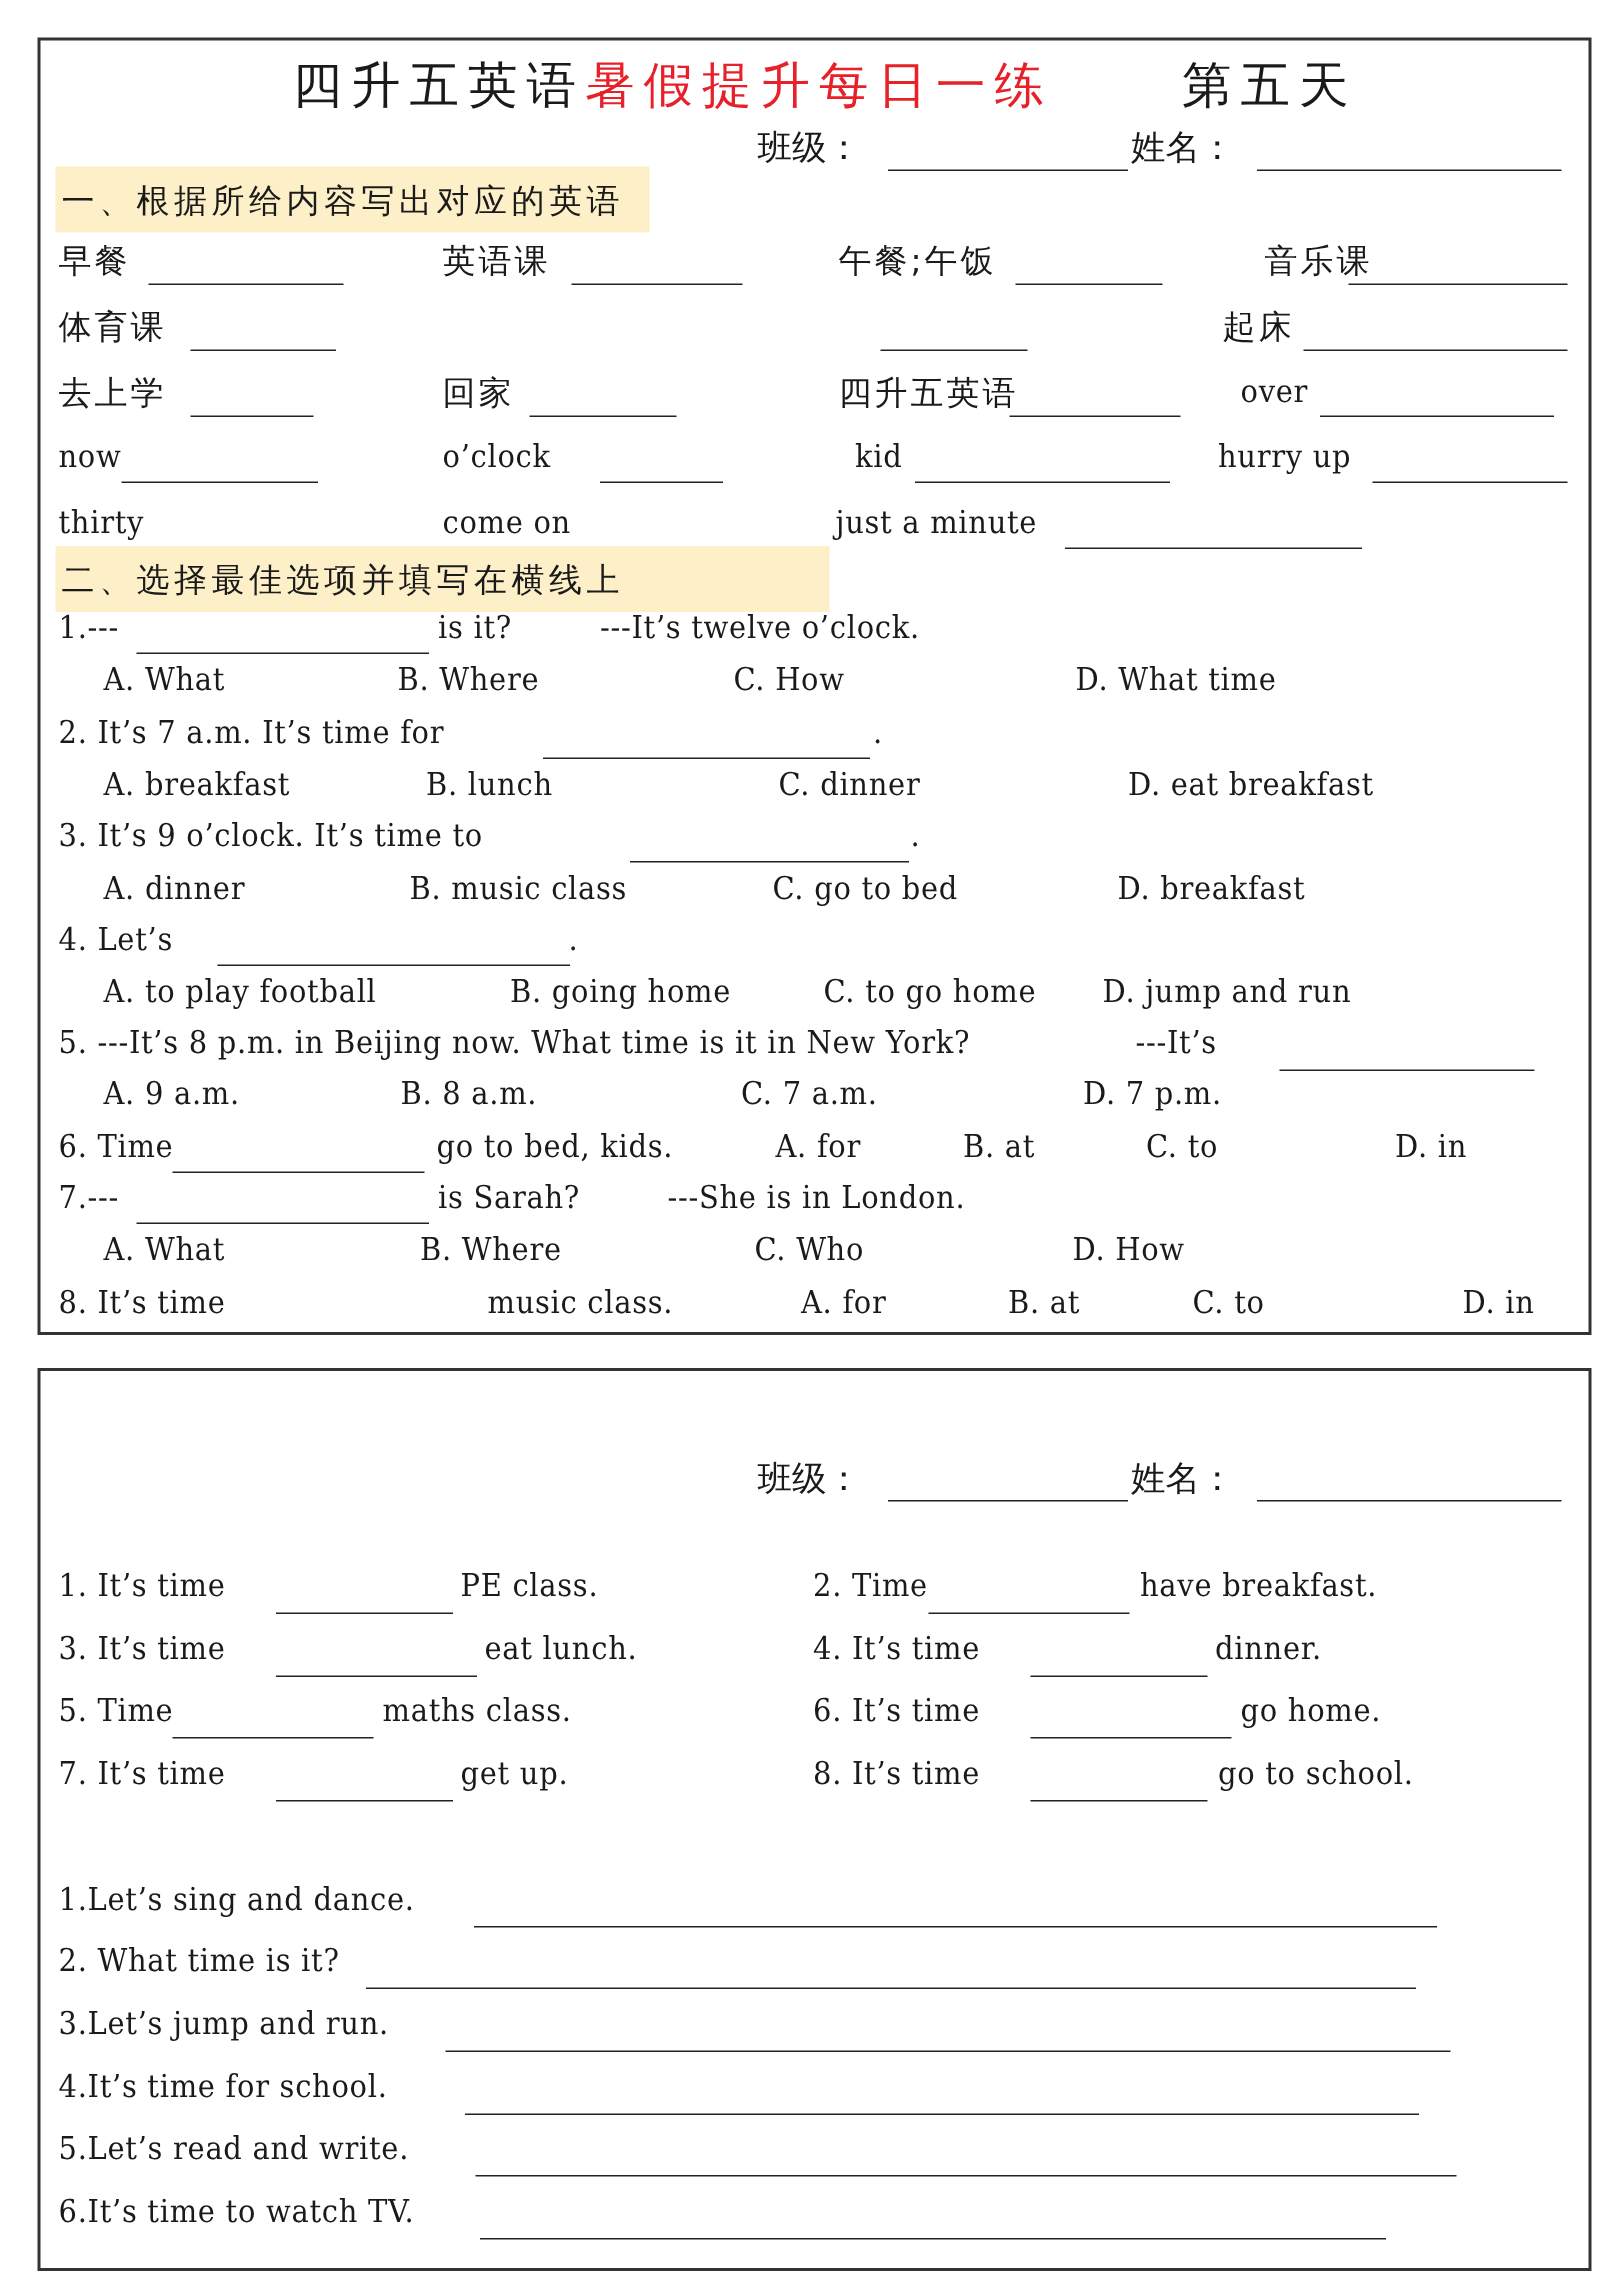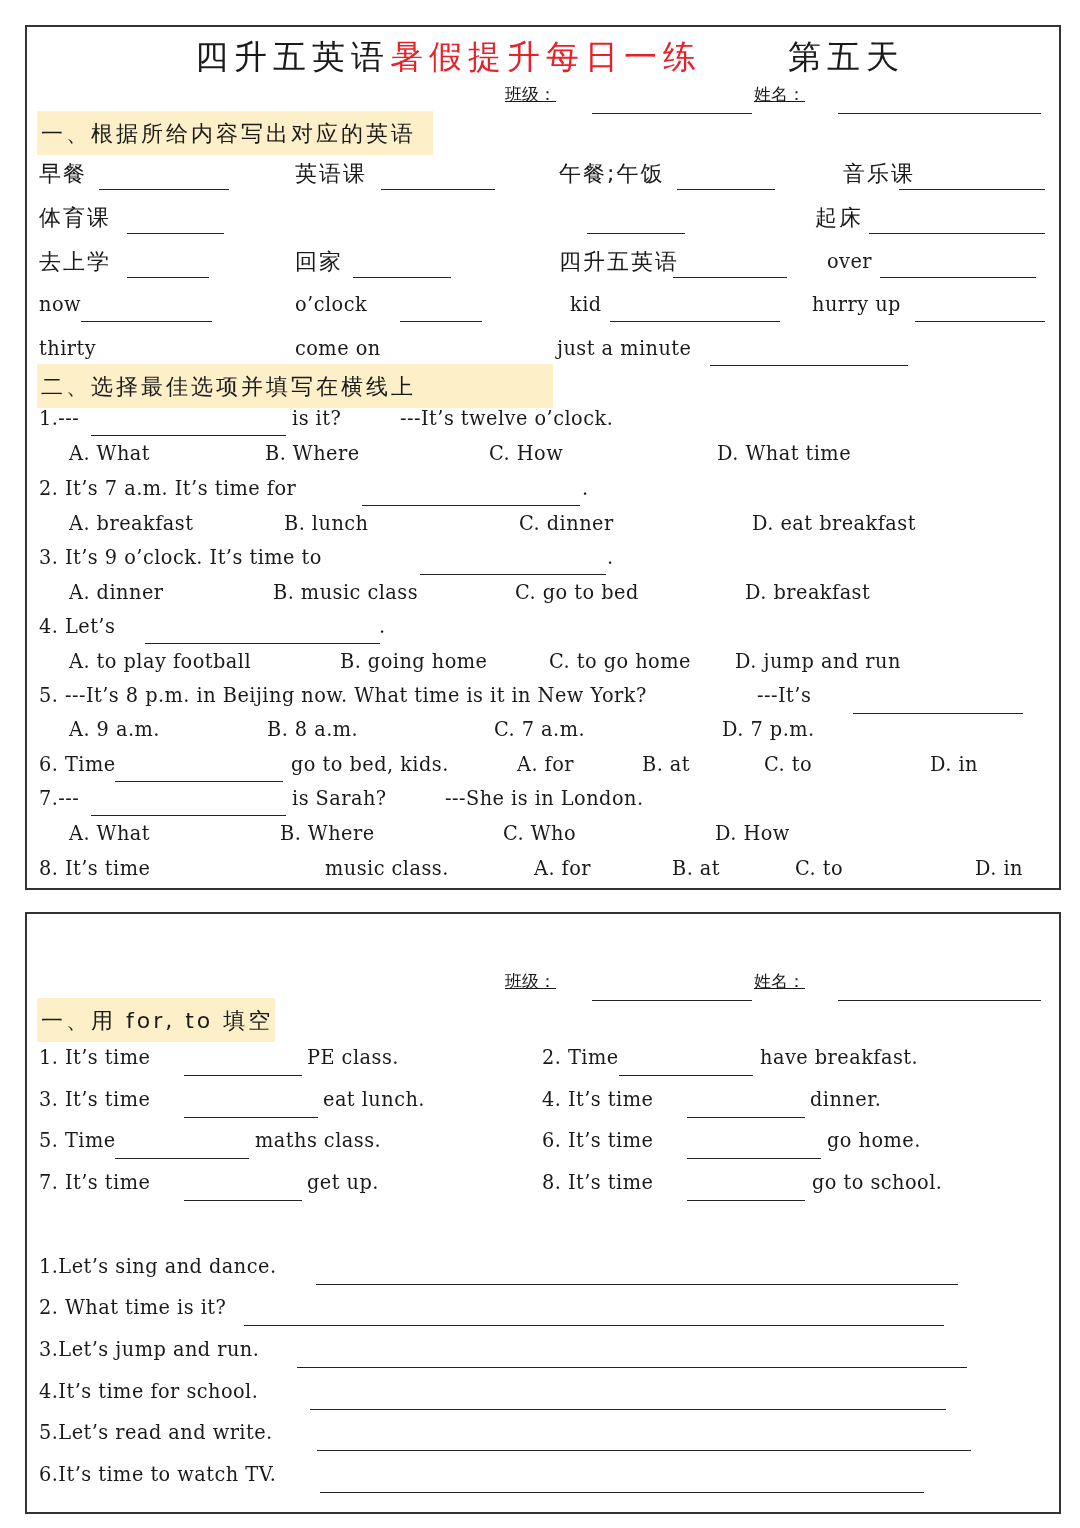--- a/index.html
+++ b/index.html
@@ -5,21 +5,21 @@
   * { box-sizing: border-box; margin: 0; padding: 0; }
   html, body { width: 1080px; height: 1528px; background: #ffffff; overflow: hidden; }
   body { position: relative; font-family: "DejaVu Serif", "Liberation Serif", serif; color: #1a1a1a; }
   .sheet { position: absolute; left: 25px; width: 1036px; border: 2px solid #333; background: #fff; }
   #sheet1 { top: 25px; height: 865px; }
   #sheet2 { top: 912px; height: 602px; }
   .abs { position: absolute; white-space: nowrap; }
   .title { font-size: 33px; letter-spacing: 6px; font-family: "DejaVu Sans", sans-serif; font-weight: normal; }
   .title .red { color: #e8202a; }
   .title .day { margin-left: 86px; }
-  .meta { font-size: 17px; font-family: "DejaVu Sans", sans-serif; text-decoration: underline; }
+  .meta { font-size: 23px; font-family: "DejaVu Sans", sans-serif; }
   .uline { position: absolute; border-bottom: 1.5px solid #222; height: 0; }
   .hl { position: absolute; background: #fdf0c8; height: 44px; font-family: "DejaVu Sans", sans-serif; font-size: 22px; letter-spacing: 3px; padding: 8px 4px 0 4px; white-space: nowrap; }
   .t { position: absolute; white-space: nowrap; font-size: 22px; }
   .cn { font-family: "DejaVu Sans", sans-serif; letter-spacing: 2px; }
   .en { font-family: "DejaVu Serif", serif; font-size: 21px; letter-spacing: 0.5px; transform: scaleX(0.92); transform-origin: left; }
 </style>
 </head>
 <body>
 
 <div class="sheet" id="sheet1">
@@ -139,21 +139,20 @@
   <div class="t en" style="left:768px; top:829px;">C. to</div>
   <div class="t en" style="left:948px; top:829px;">D. in</div>
 </div>
 
 <div class="sheet" id="sheet2">
   <div class="abs meta" style="left:478px; top:56px;">班级：</div>
   <div class="uline" style="left:565px; top:86px; width:160px;"></div>
   <div class="abs meta" style="left:727px; top:56px;">姓名：</div>
   <div class="uline" style="left:811px; top:86px; width:203px;"></div>
 
-  <div class="hl" style="left:10px; top:84px; width:238px;">一、用 for, to 填空</div>
 
   <div class="t en" style="left:12px; top:131px;">1. It’s time</div>
   <div class="uline" style="left:157px; top:161px; width:118px;"></div>
   <div class="t en" style="left:280px; top:131px;">PE class.</div>
 
   <div class="t en" style="left:515px; top:131px;">2. Time</div>
   <div class="uline" style="left:592px; top:161px; width:134px;"></div>
   <div class="t en" style="left:733px; top:131px;">have breakfast.</div>
 
   <div class="t en" style="left:12px; top:173px;">3. It’s time</div>

